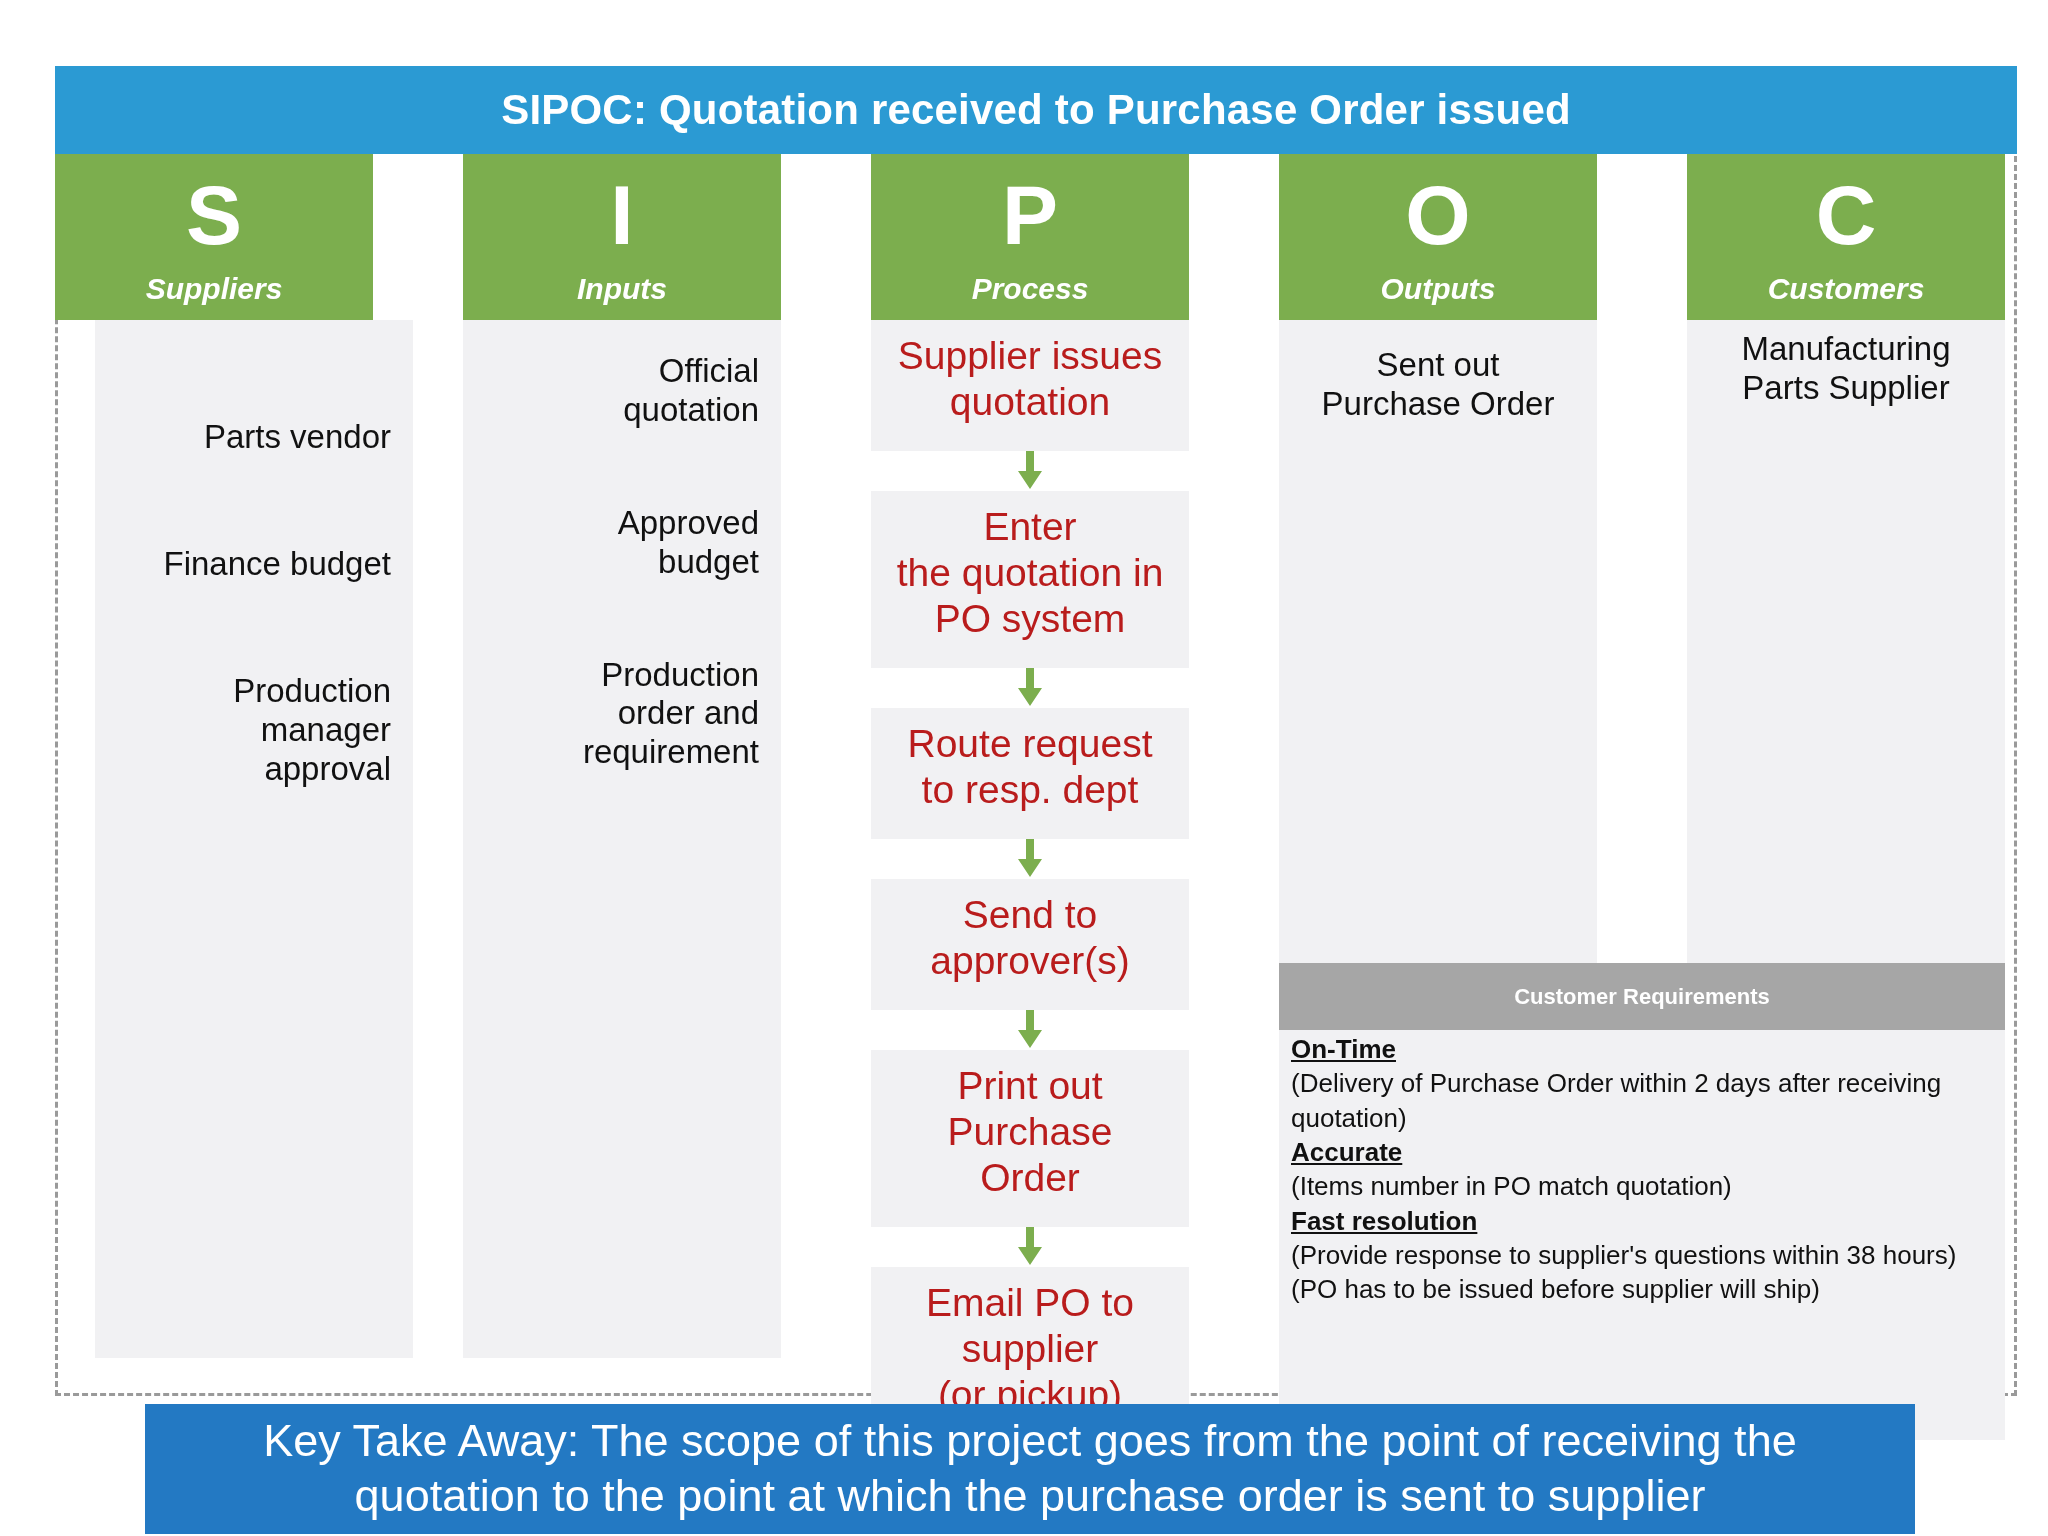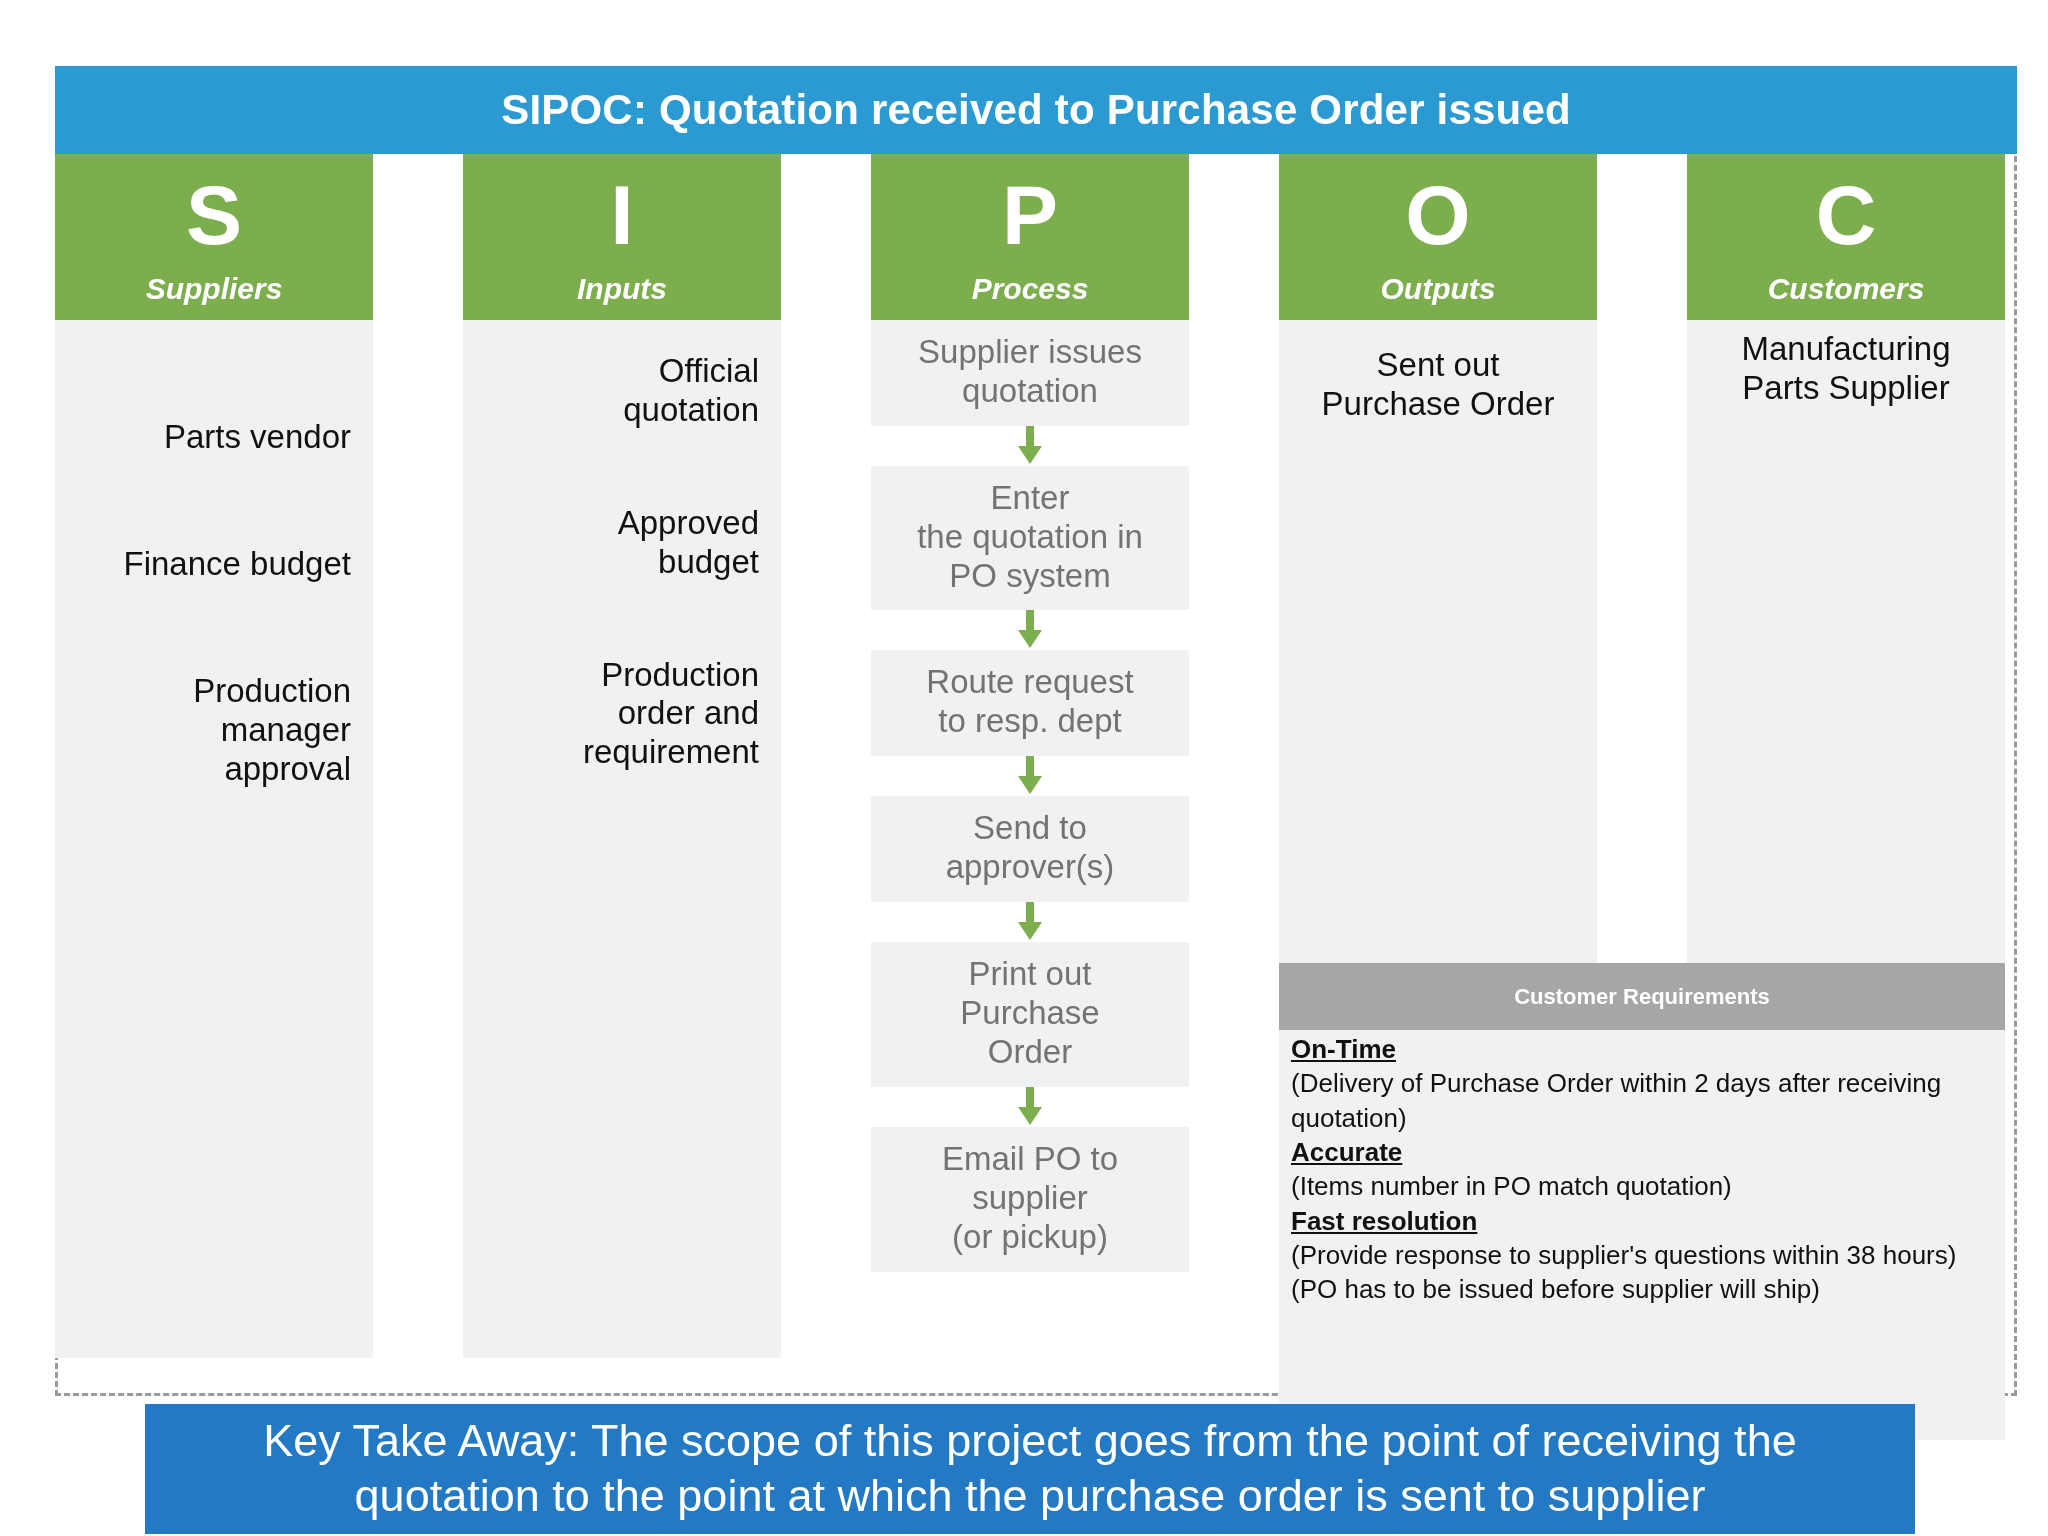--- a/index.html
+++ b/index.html
@@ -84,43 +84,43 @@
   
   .col-body {
     background: #f1f1f3;
     width: 100%;
     padding: 26px 22px 20px 10px;
     text-align: right;
     font-size: 33px;
     color: #111111;
     line-height: 1.18;
   }
-  .col-body.tall-s { height: 1038px; }
+  .col-body.tall-s { height: 1038px; margin-left: 40px; }
   .col-body.tall-i { height: 1038px; }
 
   .item { margin-bottom: 0; }
   .item-spacer-s { height: 88px; }
   .item-spacer-i { height: 74px; }
 
   .pad-s-top { height: 72px; }
   .pad-i-top { height: 6px; }
 
   
   .proc-body {
     width: 100%;
     padding-top: 0;
   }
   .proc-box {
     background: #f1f1f3;
     width: 100%;
     text-align: center;
-    font-size: 33px;
-    color: #737373;
+    font-size: 39px;
+    color: #b91c1c;
     line-height: 1.18;
-    padding: 13px 6px 15px 6px;
+    padding: 13px 6px 26px 6px;
   }
   .proc-arrow {
     width: 100%;
     height: 40px;
     display: flex;
     align-items: center;
     justify-content: center;
   }
   .proc-arrow svg { display: block; }
 

